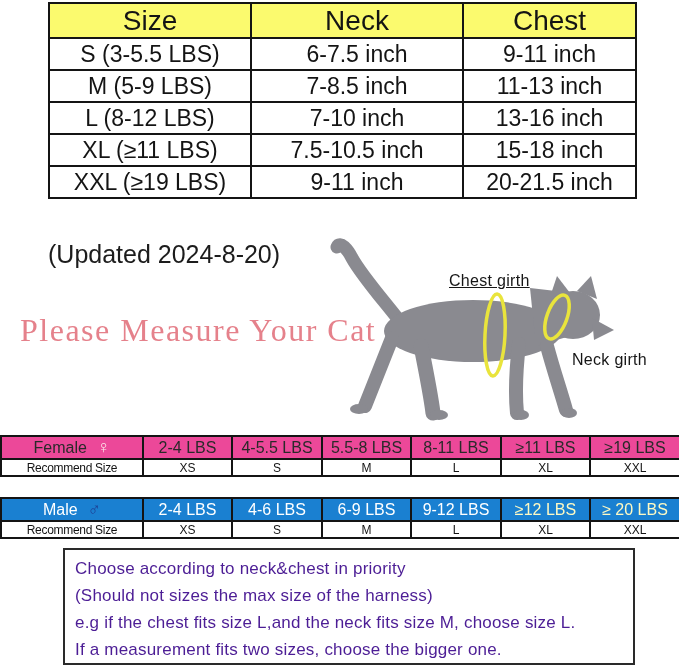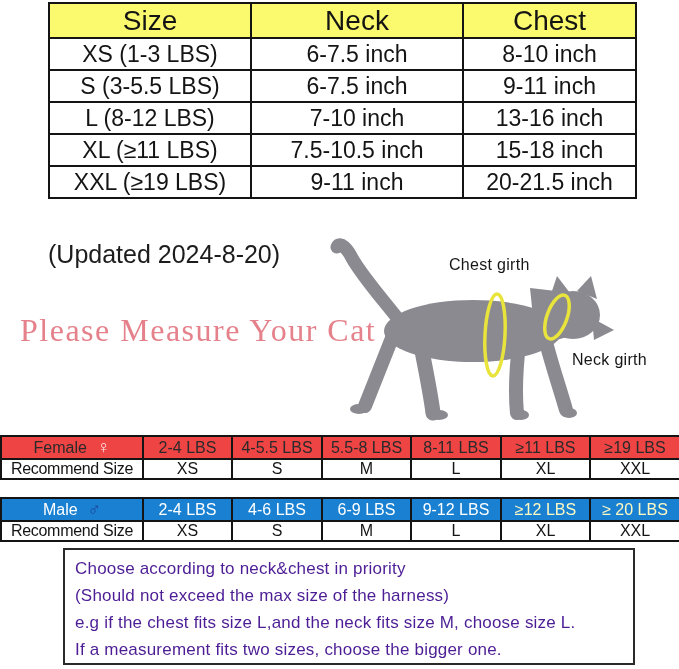--- a/index.html
+++ b/index.html
@@ -29,35 +29,35 @@
     font-family:"Liberation Serif",serif;font-size:32px;font-weight:400;
     color:#e5818b;letter-spacing:1.5px;white-space:nowrap;
   }
 
   
   #cat-svg{position:absolute;left:330px;top:230px;width:349px;height:198px;}
   .girth-label{
     position:absolute;font-size:16px;color:#161616;white-space:nowrap;
     letter-spacing:0.3px;
   }
-  #chest-girth-label{left:449px;top:256px;}
+  #chest-girth-label{left:449px;top:272px;text-decoration:underline;}
   #neck-girth-label{left:572px;top:337px;margin-top:14px;}
 
   
   .wtable{
     position:absolute;left:0;width:679px;border-collapse:collapse;table-layout:fixed;
   }
   .wtable th,.wtable td{
     border:2px solid #141414;text-align:center;vertical-align:middle;
     padding:0;white-space:nowrap;overflow:hidden;font-weight:400;
   }
   .wtable th{height:20px;font-size:16px;}
-  .wtable td{height:15px;font-size:16px;background:#ffffff;color:#141414;}
+  .wtable td{height:15px;font-size:12px;background:#ffffff;color:#141414;}
   #female-table{top:435px;}
-  #female-table th{background:#ef4444;color:#2a2a2a;}
+  #female-table th{background:#ec4899;color:#2a2a2a;}
   #male-table{top:497px;}
   #male-table th{background:#1a80d1;color:#ffffff;}
   #male-table th.dark{color:#fef9c3;}
   .row-label{font-size:18px;letter-spacing:-0.3px;}
   .sex-symbol{font-size:18px;font-weight:700;padding-left:10px;}
   #female-symbol{color:#fde8ea;}
   #male-symbol{color:#1e3f94;}
 
   
   #advice-box{
@@ -81,28 +81,28 @@
         <col style="width:212px">
         <col style="width:173px">
       </colgroup>
     <tbody>
         <tr>
       <th>Size</th>
       <th>Neck</th>
       <th>Chest</th>
     </tr>
     <tr>
-      <td>XS (1-3 LBS)</td>
-      <td>6-7.5 inch</td>
-      <td>8-10 inch</td>
-    </tr>
-    <tr>
       <td>S (3-5.5 LBS)</td>
       <td>6-7.5 inch</td>
       <td>9-11 inch</td>
+    </tr>
+    <tr>
+      <td>M (5-9 LBS)</td>
+      <td>7-8.5 inch</td>
+      <td>11-13 inch</td>
     </tr>
     <tr>
       <td>L (8-12 LBS)</td>
       <td>7-10  inch</td>
       <td>13-16 inch</td>
     </tr>
     <tr>
       <td>XL (≥11 LBS)</td>
       <td>7.5-10.5 inch</td>
       <td>15-18 inch</td>
@@ -202,18 +202,18 @@
       <td>M</td>
       <td>L</td>
       <td>XL</td>
       <td>XXL</td>
     </tr>
   </tbody>
     </table>
 
   <div id="advice-box">
     <div class="advice-line">Choose according to neck&amp;chest in priority</div>
-    <div class="advice-line">(Should not exceed the max size of the harness)</div>
+    <div class="advice-line">(Should not sizes the max size of the harness)</div>
     <div class="advice-line">e.g if the chest fits size L,and the neck fits size M, choose size L.</div>
     <div class="advice-line">If a measurement fits two sizes, choose the bigger one.</div>
   </div>
 
 </div>
 
 </body></html>

